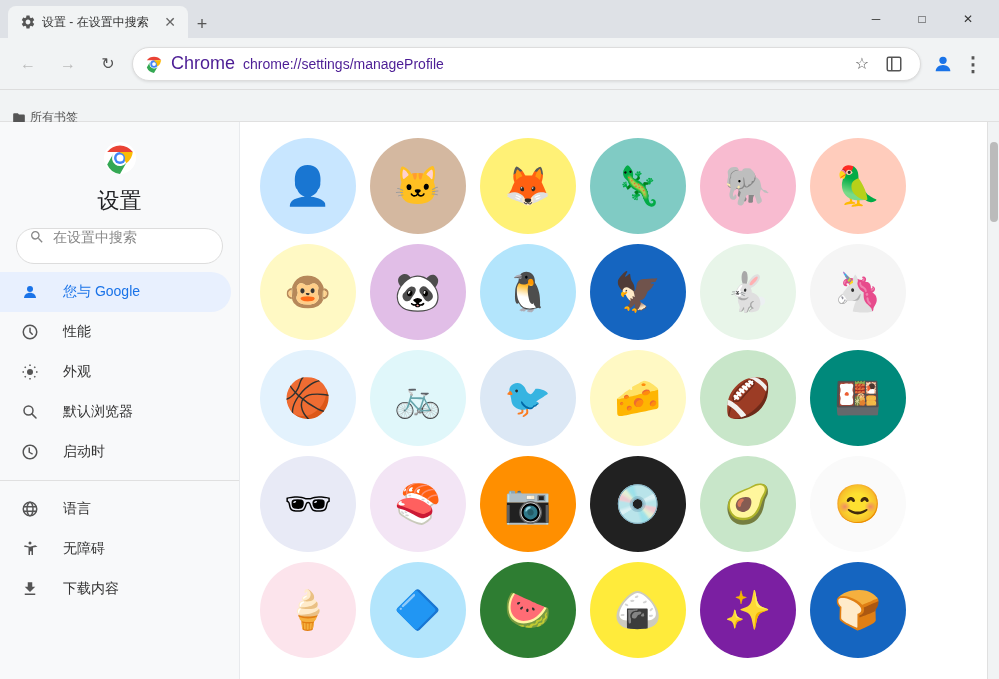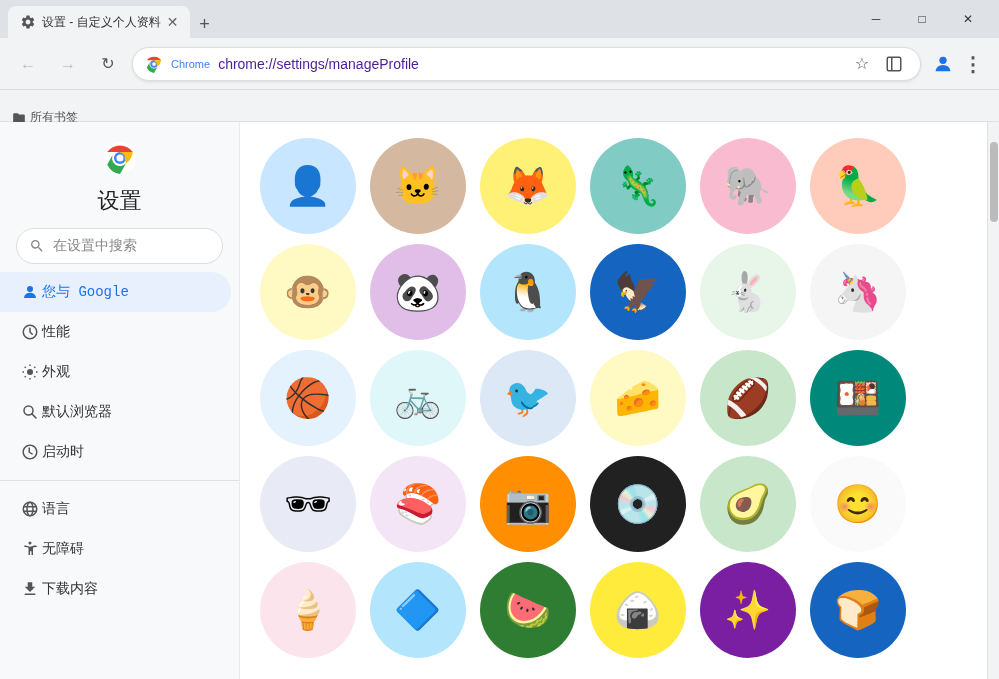--- a/index.html
+++ b/index.html
@@ -77,30 +77,29 @@
     }
     .settings-header {
       display: flex; align-items: center; gap: 12px;
       padding: 20px 16px 12px;
       flex-direction: column;
     }
     .search-box {
       margin: 0 16px 8px;
       height: 36px; border-radius: 18px;
       background: #fff; border: 1px solid #ddd;
-      display: flex; align-items: center; padding: 0 12px; gap: 8px;
+      display: flex; align-items: flex-start; padding: 0 12px; gap: 8px;
       font-size: 14px; color: #888;
     }
     .sidebar-nav { flex: 1; }
     .nav-item {
-      display: flex; align-items: center; gap: 2px;
+      display: flex; align-items: center; gap: 23px;
       padding: 10px 20px; cursor: pointer;
       font-size: 14px; color: #333; border-radius: 0 24px 24px 0;
       margin-right: 8px;
-      font-family: Liberation Mono, monospace;
     }
     .nav-item.active { background: #e8f0fe; color: #1a73e8; }
     .nav-item .nav-icon { width: 20px; height: 20px; display: flex; align-items: center; justify-content: center; font-size: 16px; }
     .nav-divider { height: 1px; background: #e0e0e0; margin: 8px 0; }
 
     
     .content-area {
       flex: 1;
       overflow-y: auto;
       padding: 0;
@@ -144,21 +143,21 @@
 </head>
 <body>
 
 <div class="titlebar">
   <div class="tab-bar">
     <div class="tab">
 
       <svg width="16" height="16" viewBox="0 0 24 24" fill="#555">
         <path d="M19.14,12.94c0.04-0.3,0.06-0.61,0.06-0.94c0-0.32-0.02-0.64-0.07-0.94l2.03-1.58c0.18-0.14,0.23-0.41,0.12-0.61 l-1.92-3.32c-0.12-0.22-0.37-0.29-0.59-0.22l-2.39,0.96c-0.5-0.38-1.03-0.7-1.62-0.94L14.4,2.81c-0.04-0.24-0.24-0.41-0.48-0.41 h-3.84c-0.24,0-0.43,0.17-0.47,0.41L9.25,5.35C8.66,5.59,8.12,5.92,7.63,6.29L5.24,5.33c-0.22-0.08-0.47,0-0.59,0.22L2.74,8.87 C2.62,9.08,2.66,9.34,2.86,9.48l2.03,1.58C4.84,11.36,4.8,11.69,4.8,12s0.02,0.64,0.07,0.94l-2.03,1.58 c-0.18,0.14-0.23,0.41-0.12,0.61l1.92,3.32c0.12,0.22,0.37,0.29,0.59,0.22l2.39-0.96c0.5,0.38,1.03,0.7,1.62,0.94l0.36,2.54 c0.05,0.24,0.24,0.41,0.48,0.41h3.84c0.24,0,0.44-0.17,0.47-0.41l0.36-2.54c0.59-0.24,1.13-0.56,1.62-0.94l2.39,0.96 c0.22,0.08,0.47,0,0.59-0.22l1.92-3.32c0.12-0.22,0.07-0.47-0.12-0.61L19.14,12.94z M12,15.6c-1.98,0-3.6-1.62-3.6-3.6 s1.62-3.6,3.6-3.6s3.6,1.62,3.6,3.6S13.98,15.6,12,15.6z"></path>
       </svg>
-      <span>设置 - 自定义个人资料</span>
+      <span>设置 - 在设置中搜索</span>
       <span class="tab-close">✕</span>
     </div>
     <div class="new-tab-btn">+</div>
   </div>
   <div class="titlebar-controls">
     <div class="win-btn">─</div>
     <div class="win-btn">□</div>
     <div class="win-btn close">✕</div>
   </div>
 </div>
@@ -172,21 +171,21 @@
 
     <svg width="18" height="18" viewBox="0 0 24 24">
       <circle cx="12" cy="12" r="12" fill="#fff"></circle>
       <path d="M12 7a5 5 0 1 1 0 10A5 5 0 0 1 12 7z" fill="#4285F4"></path>
       <path d="M7.2 8.4L2.4 16.8A12 12 0 0 0 12 24l4.8-8.4A5 5 0 0 1 7.2 8.4z" fill="#34A853"></path>
       <path d="M12 7h9.6A12 12 0 0 0 2.4 7H12z" fill="#EA4335"></path>
       <path d="M21.6 7H12l4.8 8.4A12 12 0 0 0 21.6 7z" fill="#FBBC05"></path>
       <circle cx="12" cy="12" r="3.5" fill="#4285F4"></circle>
       <circle cx="12" cy="12" r="2.5" fill="#fff"></circle>
     </svg>
-    <span style="color:#3b82f6; font-size:11px;">Chrome</span>
+    <span style="color:#4c1d95; font-size:18px;">Chrome</span>
     <span style="font-size:14px; color:#4c1d95;">chrome://settings/manageProfile</span>
     <div class="address-icons">
       <div class="addr-icon">☆</div>
       <div class="addr-icon">
         <svg width="18" height="18" viewBox="0 0 24 24" fill="#555">
             <rect x="3" y="3" width="18" height="18" rx="2" fill="none" stroke="#555" stroke-width="2"></rect>
             <line x1="9" y1="3" x2="9" y2="21" stroke="#555" stroke-width="2"></line>
           </svg>
       </div>
     </div>

